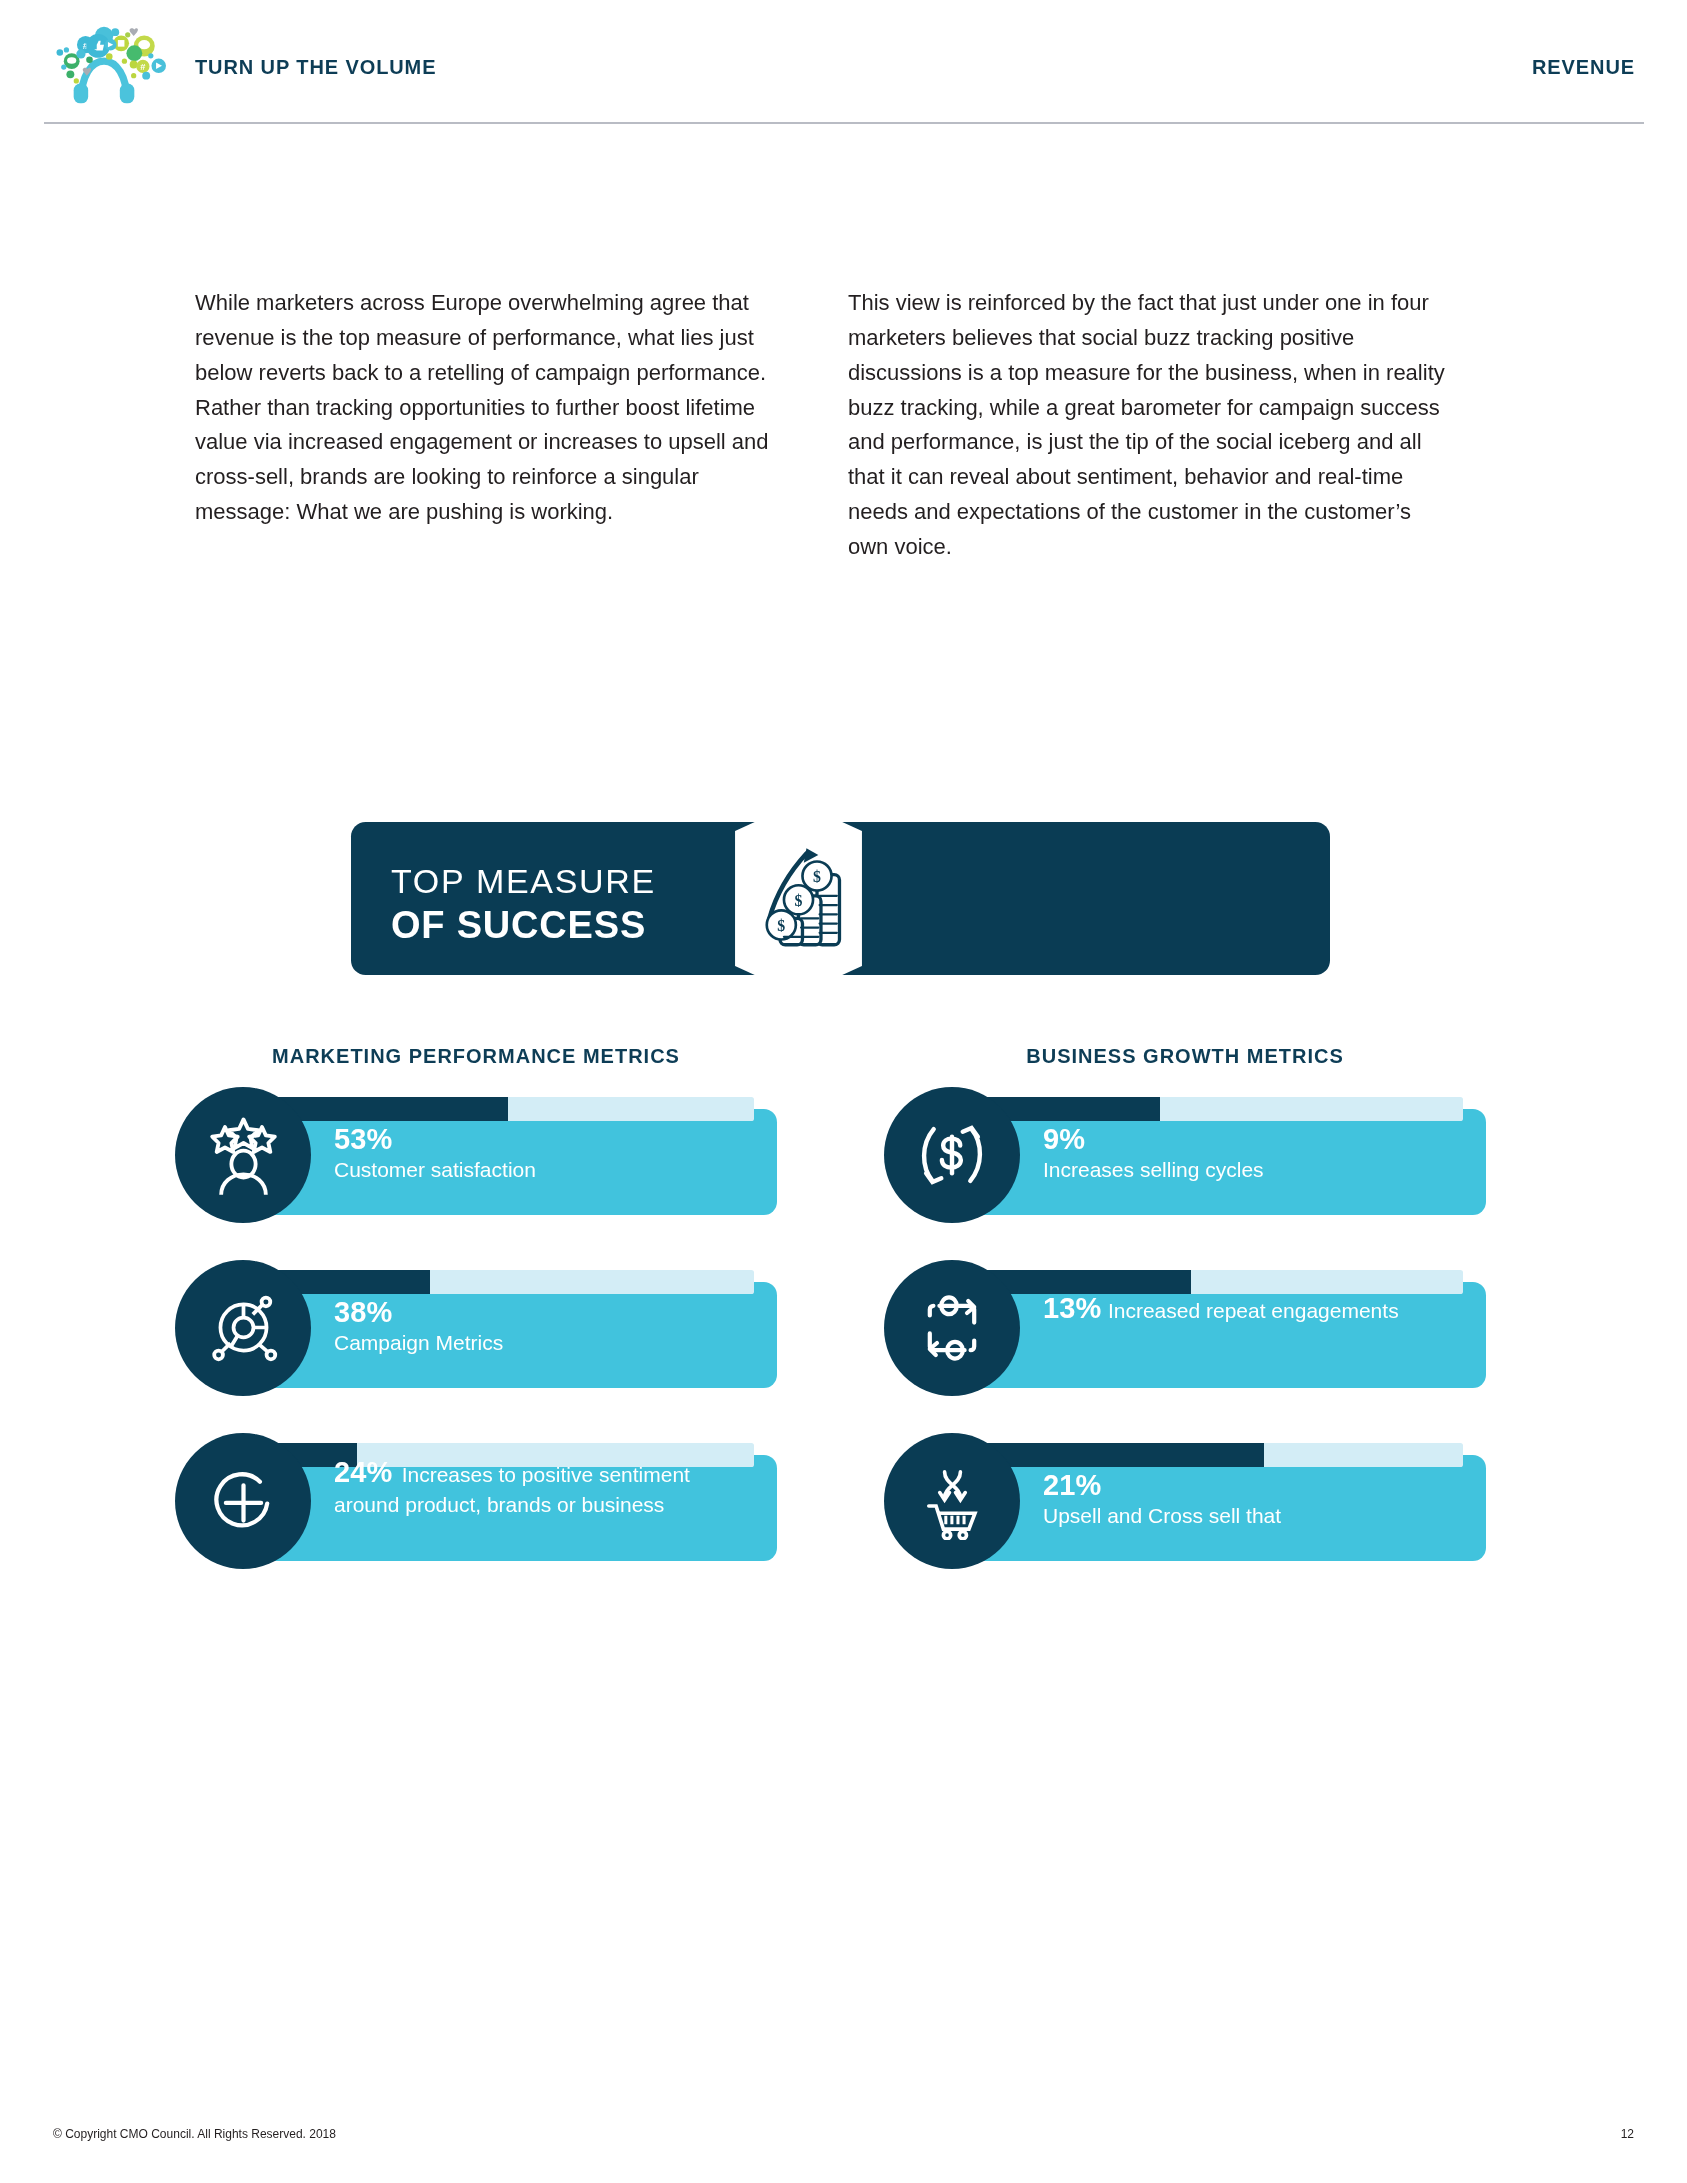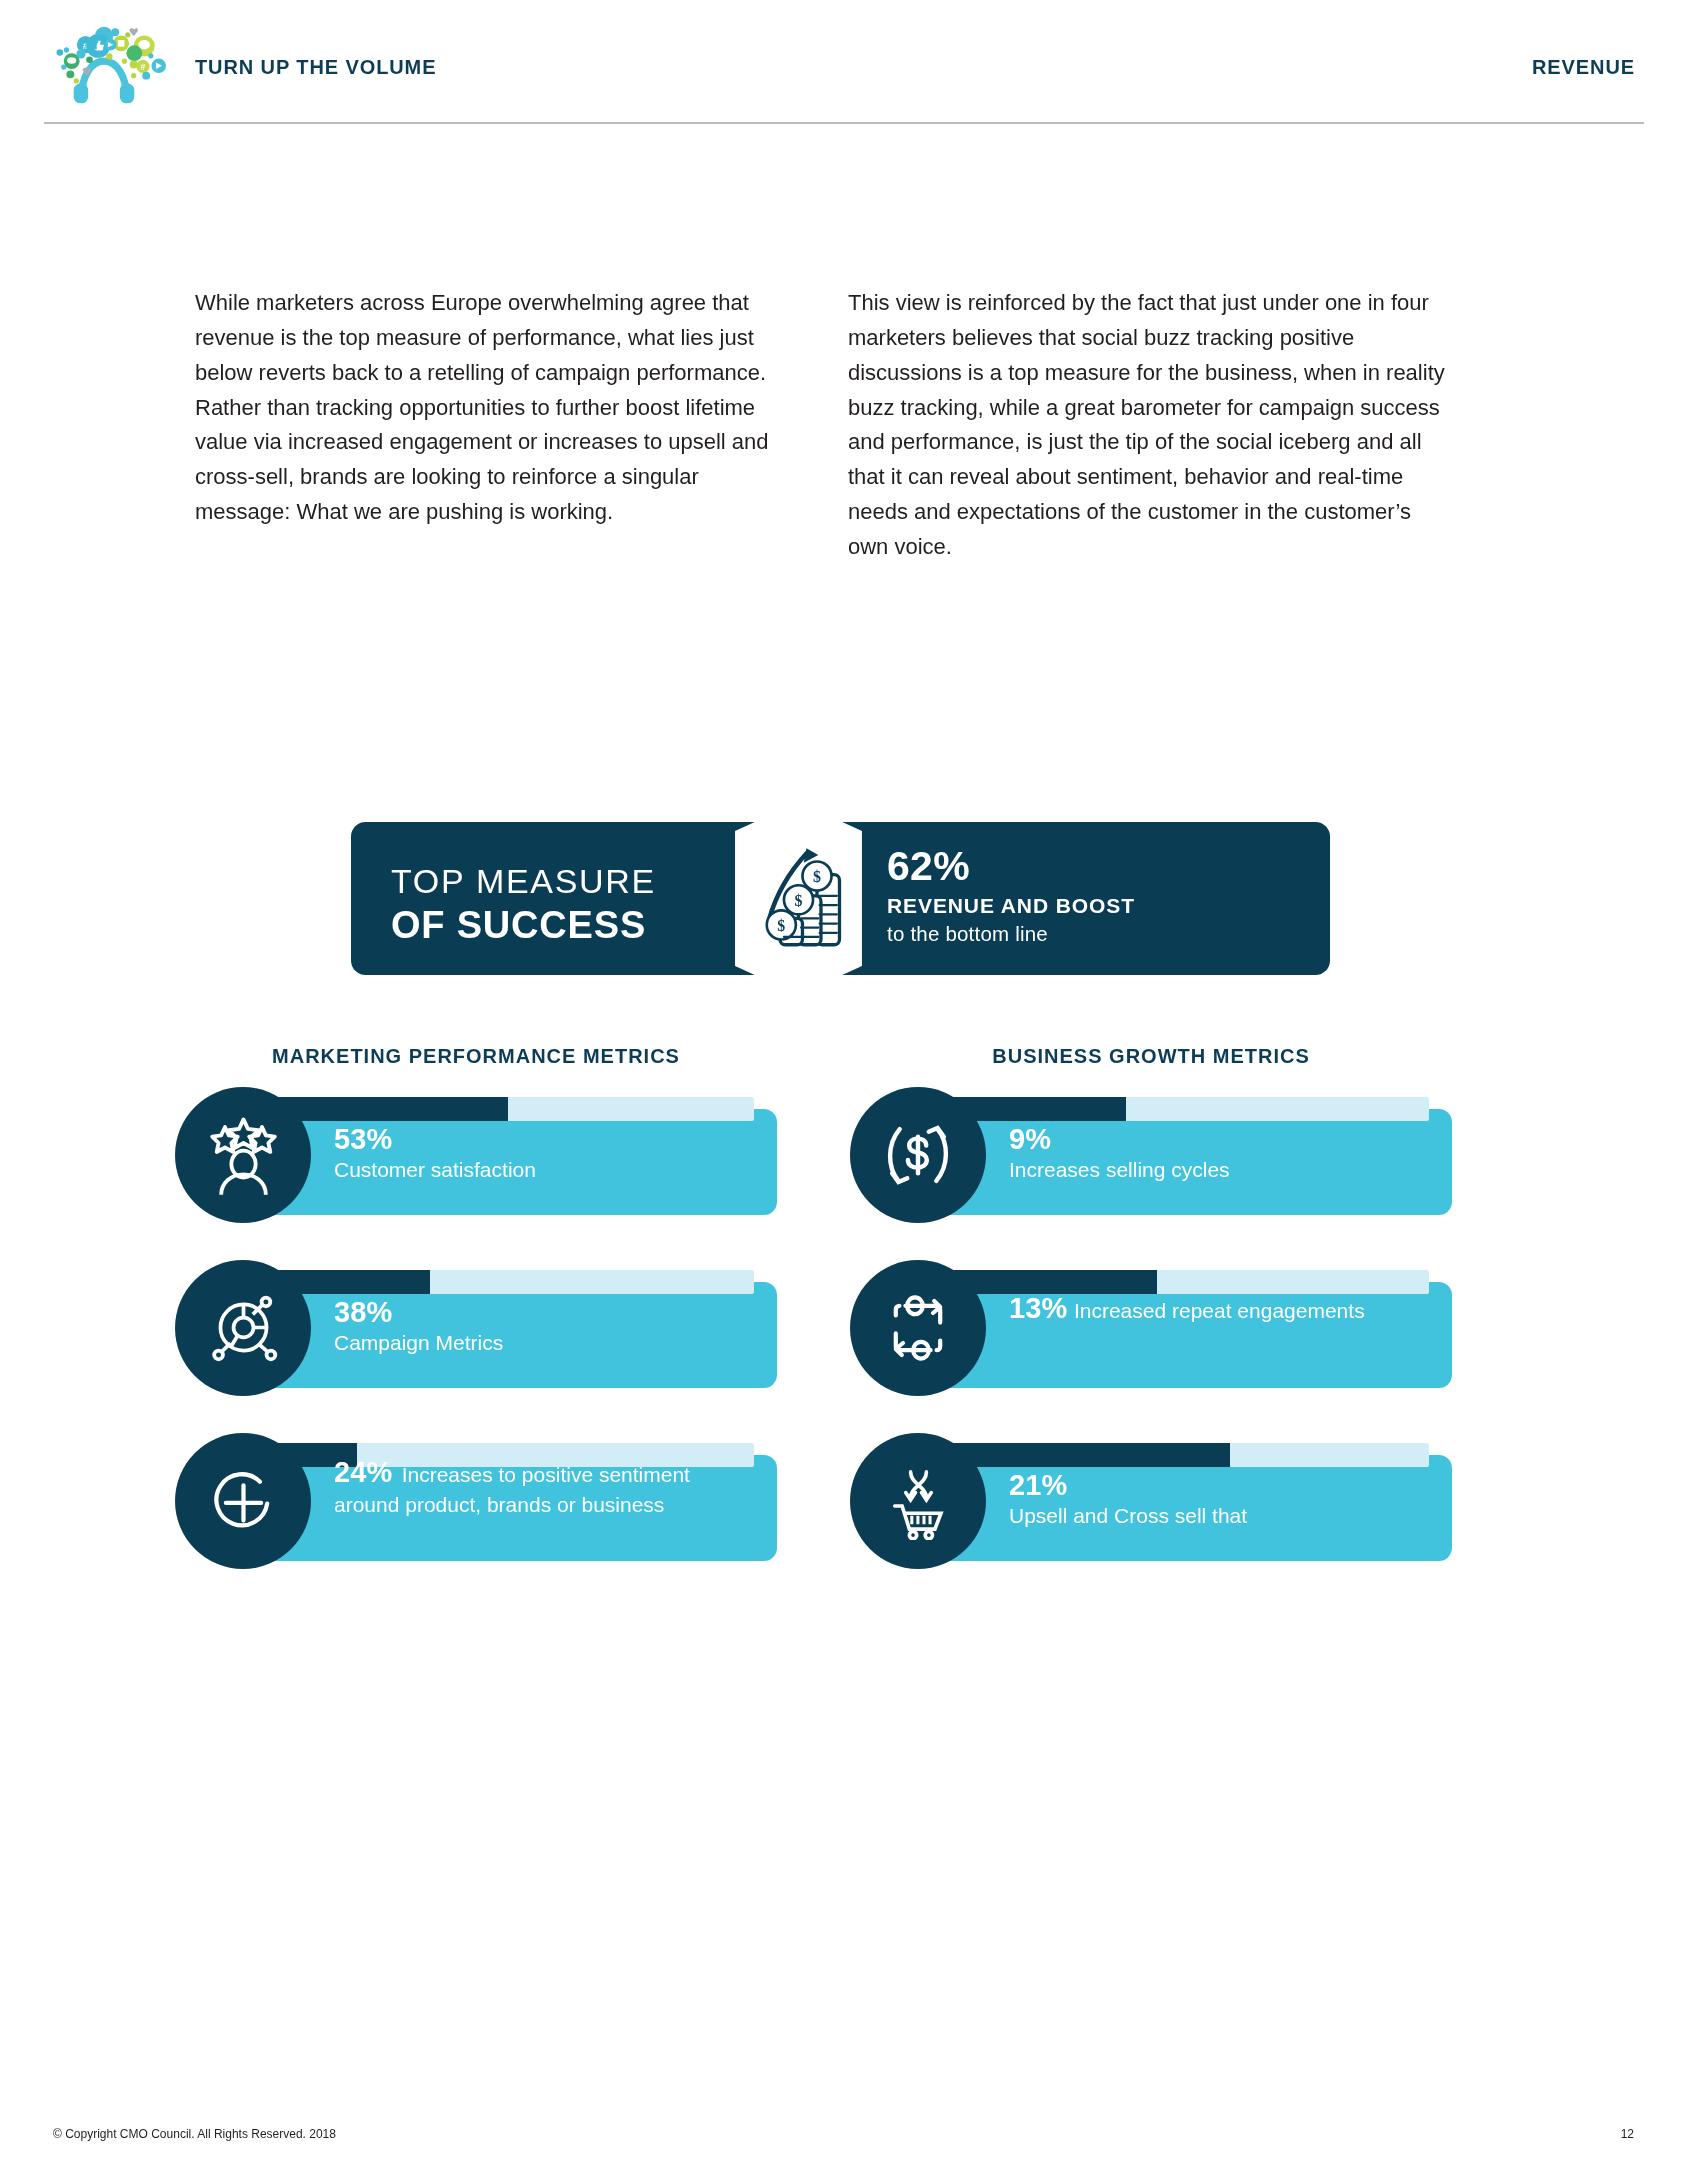--- a/index.html
+++ b/index.html
@@ -66,21 +66,21 @@
   .banner-r1 {
     font-size: 21px; font-weight: bold; letter-spacing: 0.9px; margin-top: 6px;
   }
   .banner-r2 {
     font-size: 20.5px; font-weight: 400; letter-spacing: 0.2px; margin-top: 4.6px;
   }
 
   
   .group { position: absolute; top: 1045px; }
   .group-left  { left: 175px; width: 602px; }
-  .group-right { left: 850px; width: 602px; }
+  .group-right { left: 884px; width: 602px; }
   .group-title {
     width: 100%; text-align: center;
     font-size: 20px; font-weight: bold; letter-spacing: 1px;
     color: #0d3d56;
   }
 
   .metric { position: relative; width: 602px; }
   .m0 { margin-top: 18.5px; }
   .m1 { margin-top: 37px; }
   .m2 { margin-top: 37px; }
@@ -218,25 +218,20 @@
           <text x="70" y="195">$</text>
         </g>
         <g stroke="#0a3c54" stroke-width="3.5" stroke-linecap="round">
           <path d="M128 142 h26 M128 156 h26 M128 170 h26 M128 184 h26 M128 198 h26"></path>
           <path d="M100 176 h26 M100 190 h26 M100 204 h26"></path>
           <path d="M74 204 h26"></path>
         </g>
       </svg>
     </div>
 
-    <div class="banner-right">
-      <div class="banner-pct">62%</div>
-      <div class="banner-r1">REVENUE AND BOOST</div>
-      <div class="banner-r2">to the bottom line</div>
-    </div>
   </div>
 
   <div class="group group-left">
     <div class="group-title">MARKETING PERFORMANCE METRICS</div>
 
     <div class="metric m0" style="height:136px;">
       <div class="m-card"></div>
       <div class="m-bartrack">
         <div class="m-barfill" style="width:53%"></div>
       </div>

